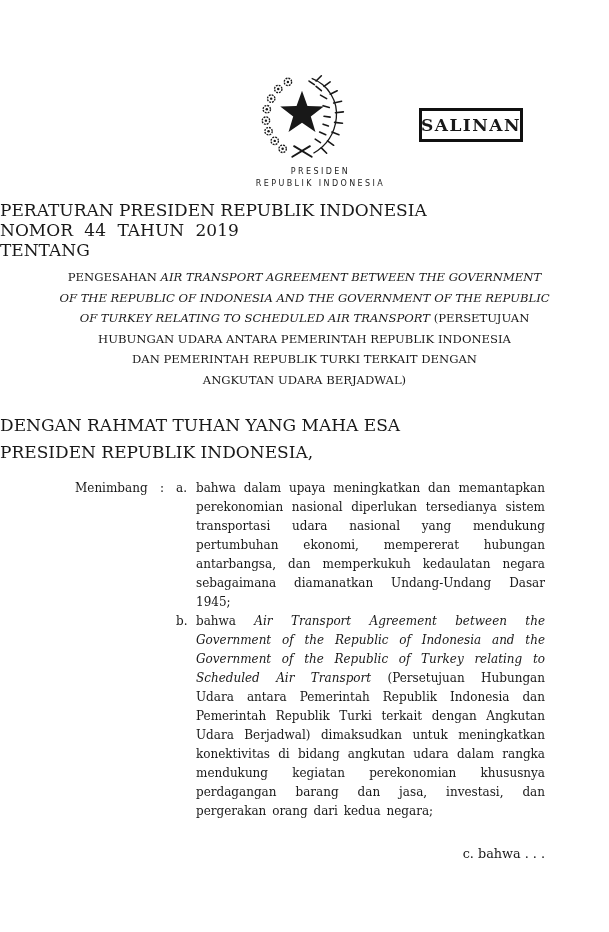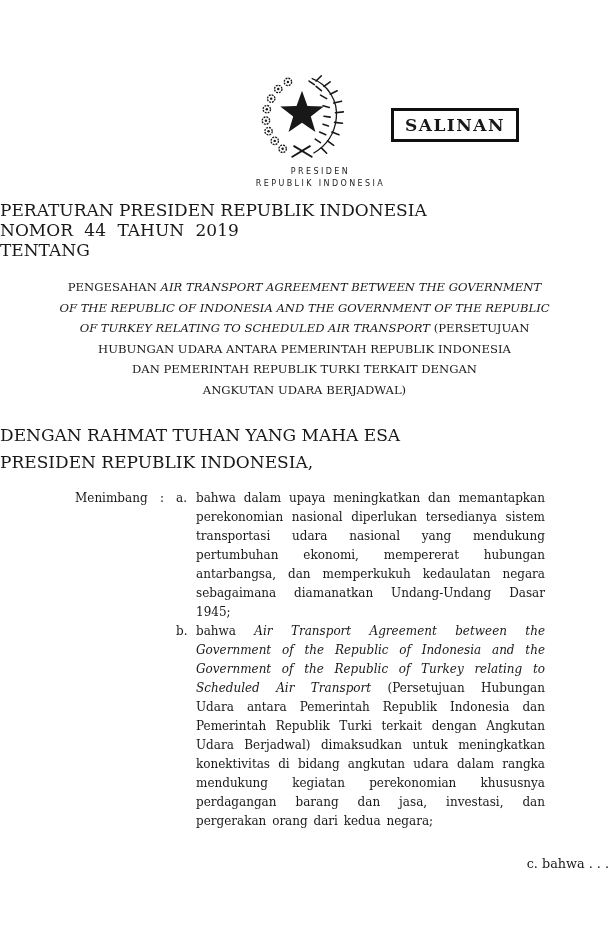--- a/index.html
+++ b/index.html
@@ -16,22 +16,22 @@
     overflow: hidden;
   }
   
   .seal {
     position: absolute;
     left: 258px; top: 70px;
     width: 88px; height: 96px;
   }
   .stamp-box {
     position: absolute;
-    left: 391px; top: 108px;
-    width: 128px; height: 34px;
+    left: 419px; top: 108px;
+    width: 104px; height: 34px;
     border: 3px solid #101010;
     display: flex; align-items: center; justify-content: center;
     background: #ffffff;
   }
   .stamp-box span {
     font-weight: bold;
     font-size: 17px;
     letter-spacing: 1.5px;
   }
   .letterhead {
@@ -47,21 +47,21 @@
   
   .content { padding-top: 200px; }
   .t-reg, .t-num, .t-tentang, .invocation, .authority {
     text-align: left;
     font-size: 17px;
     line-height: 20px;
   }
   .t-num { word-spacing: 6px; }
   .t-tentang { line-height: 21px; }
   .subject {
-    margin-top: 16px;
+    margin-top: 6px;
     text-align: center;
     font-size: 11.6px;
     line-height: 20.6px;
   }
   .subject-line { white-space: nowrap; }
   .invocation { margin-top: 24px; }
   .authority { margin-top: 7px; }
   
   .considering {
     margin-top: 17px;
@@ -76,20 +76,21 @@
   .c-item { display: flex; }
   .c-item .marker { width: 20px; flex: none; }
   .c-item .item-text {
     width: 349px;
     text-align: justify;
     word-spacing: 2px;
   }
   .catchword {
     margin-top: 23px;
     text-align: right;
+    padding-right: 64px;
     font-size: 12.8px;
     line-height: 19px;
   }
 </style>
 </head>
 <body>
 
 <div class="page">
 
   <div class="seal">

